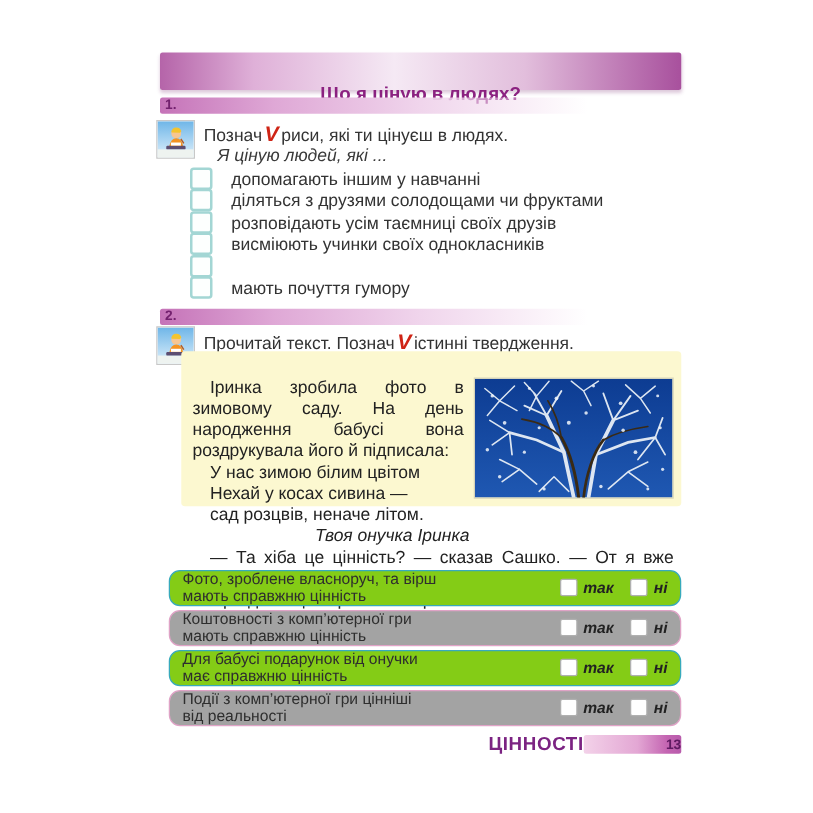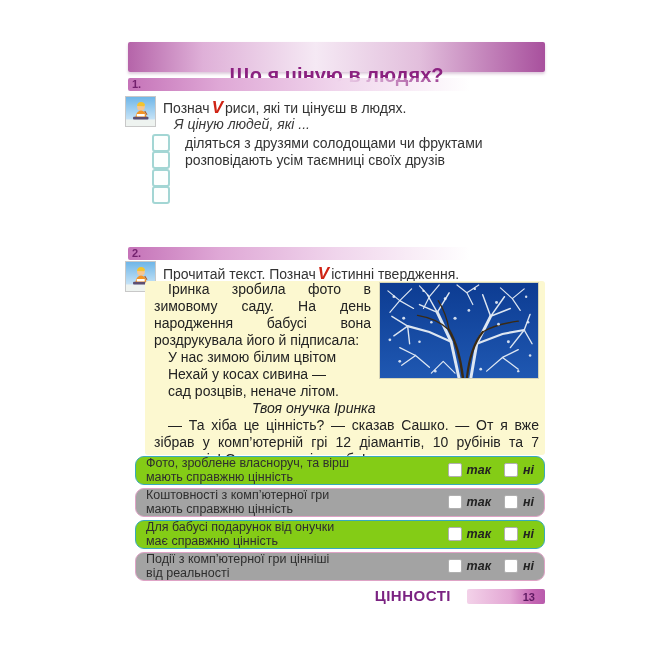--- a/index.html
+++ b/index.html
@@ -11,21 +11,21 @@
   .page{position:relative;width:650px;height:650px;background:#fff;overflow:hidden;}
 
   
   .header-bar{
     position:absolute;left:128px;top:42px;width:417px;height:30px;
     background:linear-gradient(90deg,#b returnValue 0%);
     background:linear-gradient(90deg,#b564a9 0%,#dfb0d8 18%,#f5e9f4 45%,#e2bedc 70%,#a8509d 100%);
     border-radius:2px;box-shadow:0 2px 3px rgba(120,40,110,.25);
     display:flex;align-items:center;justify-content:center;
   }
-  .header-title{font-size:20px;font-weight:bold;color:#8b2180;margin-top:36px;}
+  .header-title{font-size:15px;font-weight:bold;color:#8b2180;margin-top:36px;}
 
   
   .section-bar{
     position:absolute;left:128px;width:417px;height:13px;border-radius:2px;
     background:linear-gradient(90deg,#c573b8 0%,#dfa8d6 22%,#f0d5ec 50%,rgba(255,255,255,0) 82%);
   }
   .section-num{font-size:11px;font-weight:bold;color:#73216e;padding-left:4px;line-height:13px;}
 
   
   .task-icon{position:absolute;left:125px;width:31px;height:31px;border:1px solid #c8c8c8;box-sizing:border-box;}
@@ -39,22 +39,22 @@
   .checklist{position:absolute;left:152px;top:134px;display:flex;flex-direction:column;}
   .check-item{display:flex;align-items:center;height:17.5px;}
   .cb-teal{
     width:14px;height:14px;background:#fdfffe;border:2px solid #a3d6d4;border-radius:3px;
     margin-right:15px;flex:0 0 auto;
   }
   .check-item-label{font-size:14px;color:#333;}
 
   
   .story-box{
-    position:absolute;left:145px;top:281px;width:400px;height:174px;box-sizing:border-box;
-    background:#fcf8d0;border-radius:3px;padding:0 6px 4px 9px;
+    position:absolute;left:145px;top:281px;width:400px;height:124px;box-sizing:border-box;
+    background:#fcf8d0;border-radius:3px;padding:20px 6px 4px 9px;
     font-size:14px;line-height:17px;color:#222;
   }
   .photo{
     float:right;width:160px;height:97px;margin:1px 0 4px 8px;
     border:1px solid #d6d4b8;box-sizing:border-box;
   }
   .photo svg{display:block;width:100%;height:100%;}
   .story-p1,.story-p2{text-align:justify;text-indent:14px;margin:0;}
   .poem-line{margin-left:14px;}
   .signature{font-style:italic;margin-left:98px;}
@@ -67,26 +67,26 @@
   }
   .st-row.cyan{background:#84cc16;border:1.5px solid #38aabc;}
   .st-row.pink{background:#a3a3a3;border:1.5px solid #dfa3c6;}
   .st-text{width:252px;font-size:12.5px;line-height:14px;color:#2e2e2e;}
   .answers{margin-left:auto;display:flex;align-items:center;gap:5px;font-style:italic;}
   .cb-white{width:14px;height:14px;background:#fff;border:1.5px solid #b0b0b0;border-radius:2px;box-sizing:border-box;}
   .ans-label{font-size:12.5px;font-weight:bold;color:#222;margin-right:8px;}
   .ans-label.last{margin-right:0;text-align:center;}
 
   
-  .footer{position:absolute;left:128px;top:587px;width:417px;display:flex;align-items:flex-end;justify-content:flex-end;gap:16px;}
+  .footer{position:absolute;left:128px;top:587px;width:417px;display:flex;align-items:center;justify-content:flex-end;gap:0;}
   .footer-title{font-size:15px;font-weight:bold;color:#7b2382;letter-spacing:.5px;}
   .page-strip{
     width:78px;height:15px;border-radius:2px;
     background:linear-gradient(90deg,#f3d2e9 0%,#e3a7d4 55%,#c465b2 85%,#b85bac 100%);
-    display:flex;align-items:center;justify-content:flex-end;padding-right:10px;box-sizing:border-box;
+    display:flex;align-items:center;justify-content:flex-end;box-sizing:border-box;
   }
   .page-num{font-size:11px;font-weight:bold;color:#5f1a62;}
 </style>
 </head>
 <body>
 
 <div class="page">
 
   <div class="header-bar">
     <div class="header-title">Що я ціную в людях?</div>
@@ -116,31 +116,40 @@
   </div>
 
   <div class="instr" style="top:98px;">
     <span>Познач</span><span class="check">V</span><span>риси, які ти цінуєш в людях.</span>
   </div>
   <div class="lead-italic" style="top:116px;">Я ціную людей, які ...</div>
 
   <div class="checklist">
     <div class="check-item">
       <div class="cb-teal"></div>
+      <div class="check-item-label">допомагають іншим у навчанні</div>
+    </div>
+    <div class="check-item">
+      <div class="cb-teal"></div>
       <div class="check-item-label">діляться з друзями солодощами чи фруктами</div>
     </div>
     <div class="check-item">
       <div class="cb-teal"></div>
       <div class="check-item-label">розповідають усім таємниці своїх друзів</div>
     </div>
     <div class="check-item">
       <div class="cb-teal"></div>
-    </div>
-    <div class="check-item">
-      <div class="cb-teal"></div>
+      <div class="check-item-label">висміюють учинки своїх однокласників</div>
+    </div>
+    <div class="check-item">
+      <div class="cb-teal"></div>
+    </div>
+    <div class="check-item">
+      <div class="cb-teal"></div>
+      <div class="check-item-label">мають почуття гумору</div>
     </div>
   </div>
 
   <div class="section-bar" style="top:247px;">
     <div class="section-num">2.</div>
   </div>
 
   <div class="task-icon" style="top:261px;">
     <svg viewBox="0 0 31 31">
       <defs>

